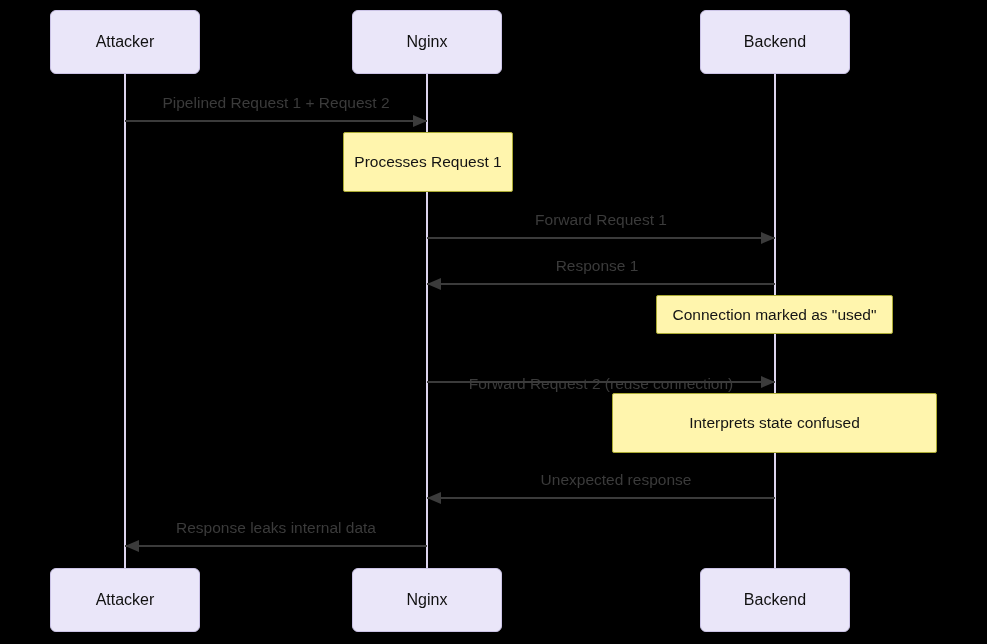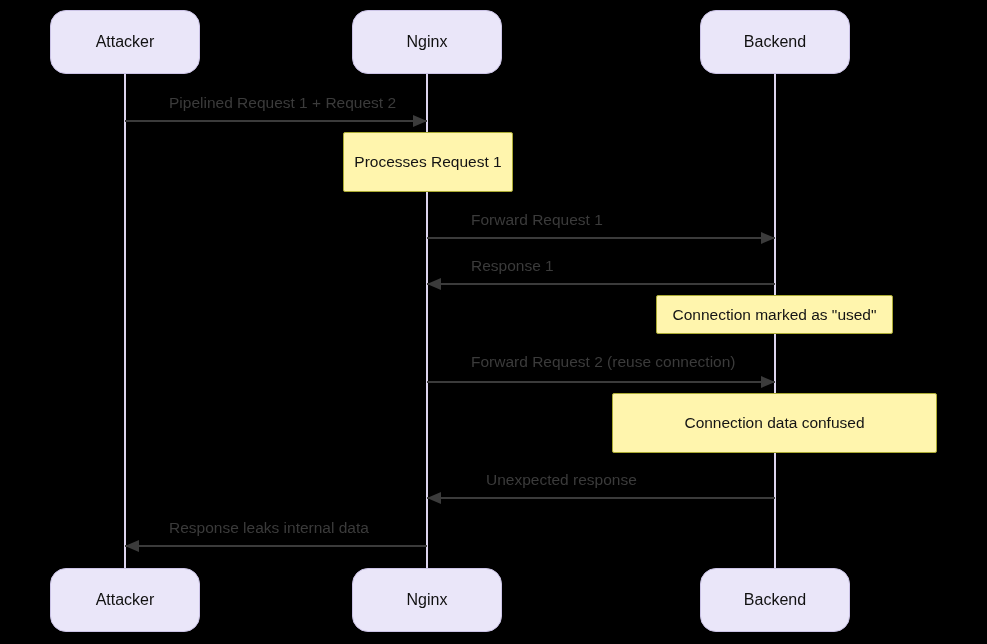--- a/index.html
+++ b/index.html
@@ -29,35 +29,35 @@
     height: 494px;
     width: 2px;
     background: var(--lifeline);
   }
   .actor {
     position: absolute;
     width: 150px;
     height: 64px;
     background: var(--actor-fill);
     border: 1.5px solid var(--actor-border);
-    border-radius: 16px;
+    border-radius: 6px;
     display: flex;
     align-items: center;
     justify-content: center;
     color: var(--actor-text);
     font-size: 16px;
   }
   .msg-label {
     position: absolute;
     height: 20px;
     line-height: 20px;
+    text-align: center;
     color: var(--message);
     font-size: 15.5px;
     white-space: nowrap;
-    padding-left: 44px;
   }
   .msg-line {
     position: absolute;
     height: 2px;
     background: var(--message);
   }
   .arrow-right {
     position: absolute;
     width: 0; height: 0;
     border-top: 6px solid transparent;
@@ -125,27 +125,27 @@
     <div class="msg-label" style="left:427px;top:256px;width:340px">Response 1</div>
     <div class="msg-line" style="left:427px;top:283px;width:348px"></div>
     <div class="arrow-left" style="left:427px;top:278px"></div>
   </div>
 
   <div class="note" style="left:656px;top:295px;width:237px;height:39px">
     <div>Connection marked as "used"</div>
   </div>
 
   <div>
-    <div class="msg-label" style="left:427px;top:352px;width:348px">Forward Request 2 (reuse connection)</div>
+    <div class="msg-label" style="left:427px;top:374px;width:348px">Forward Request 2 (reuse connection)</div>
     <div class="msg-line" style="left:427px;top:381px;width:348px"></div>
     <div class="arrow-right" style="left:761px;top:376px"></div>
   </div>
 
   <div class="note" style="left:612px;top:393px;width:325px;height:60px">
-    <div>Connection data confused</div>
+    <div>Interprets state confused</div>
   </div>
 
   <div>
     <div class="msg-label" style="left:442px;top:470px;width:348px">Unexpected response</div>
     <div class="msg-line" style="left:427px;top:497px;width:348px"></div>
     <div class="arrow-left" style="left:427px;top:492px"></div>
   </div>
 
   <div>
     <div class="msg-label" style="left:125px;top:518px;width:302px">Response leaks internal data</div>

